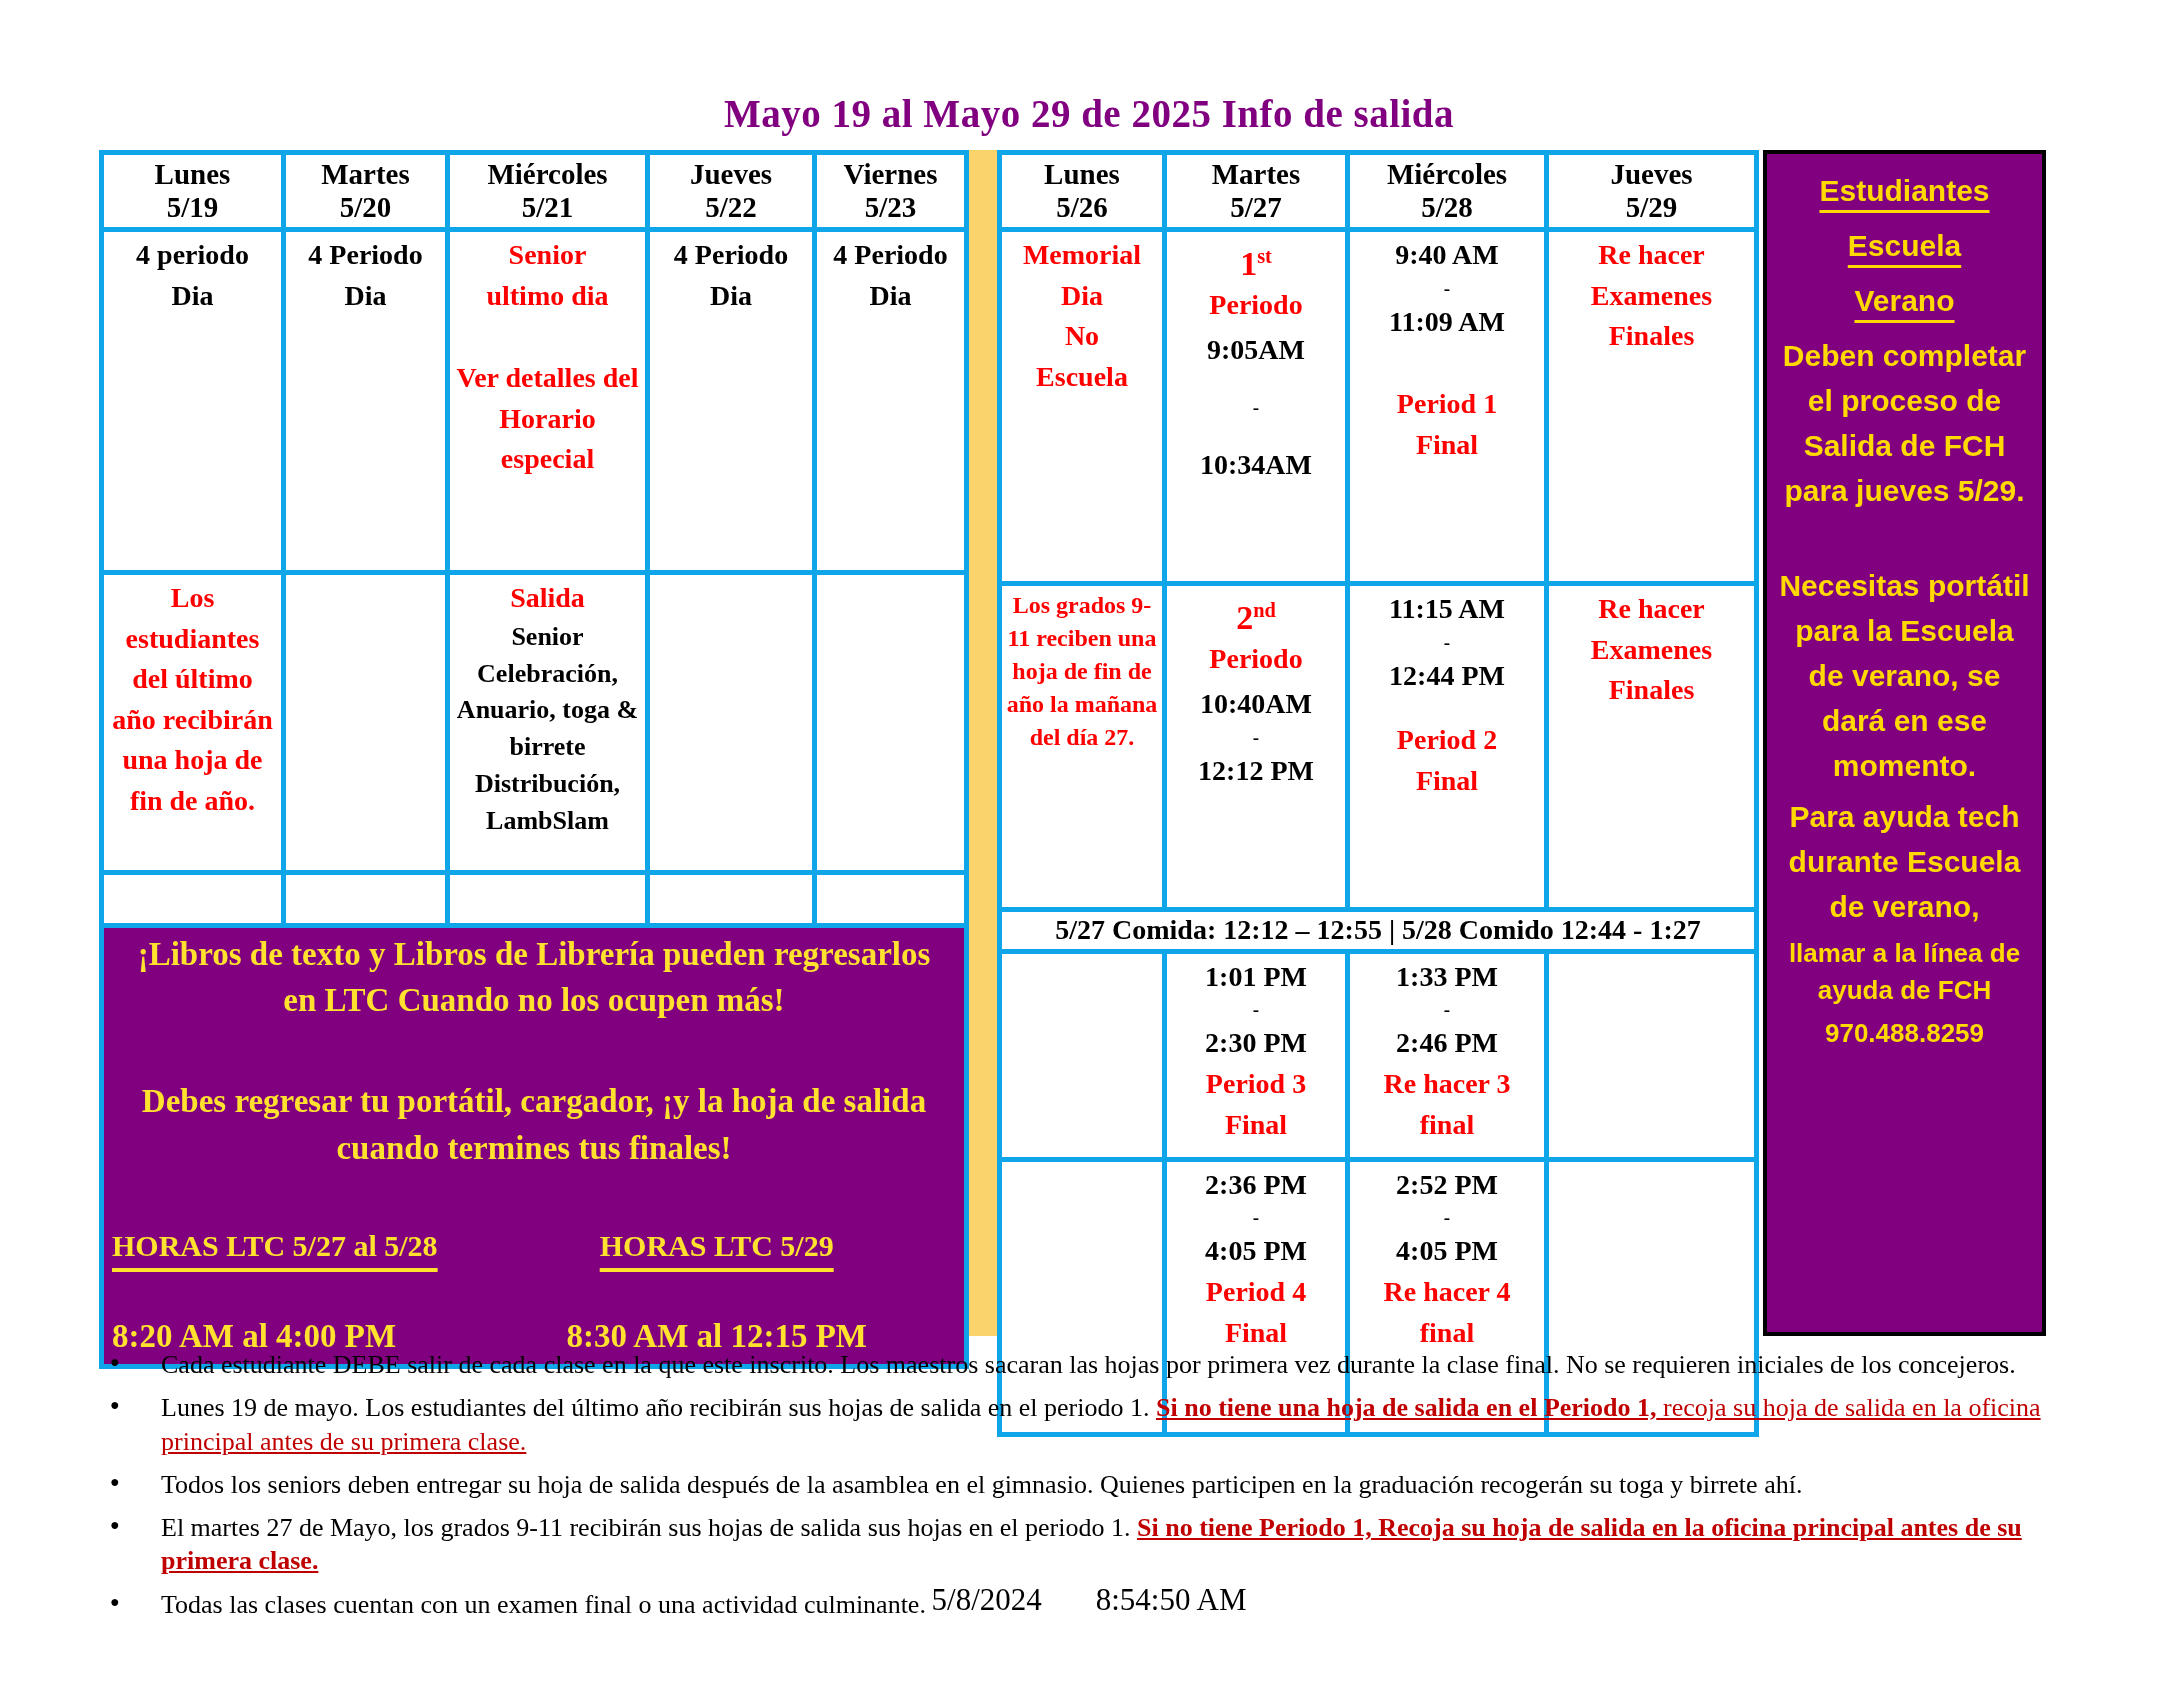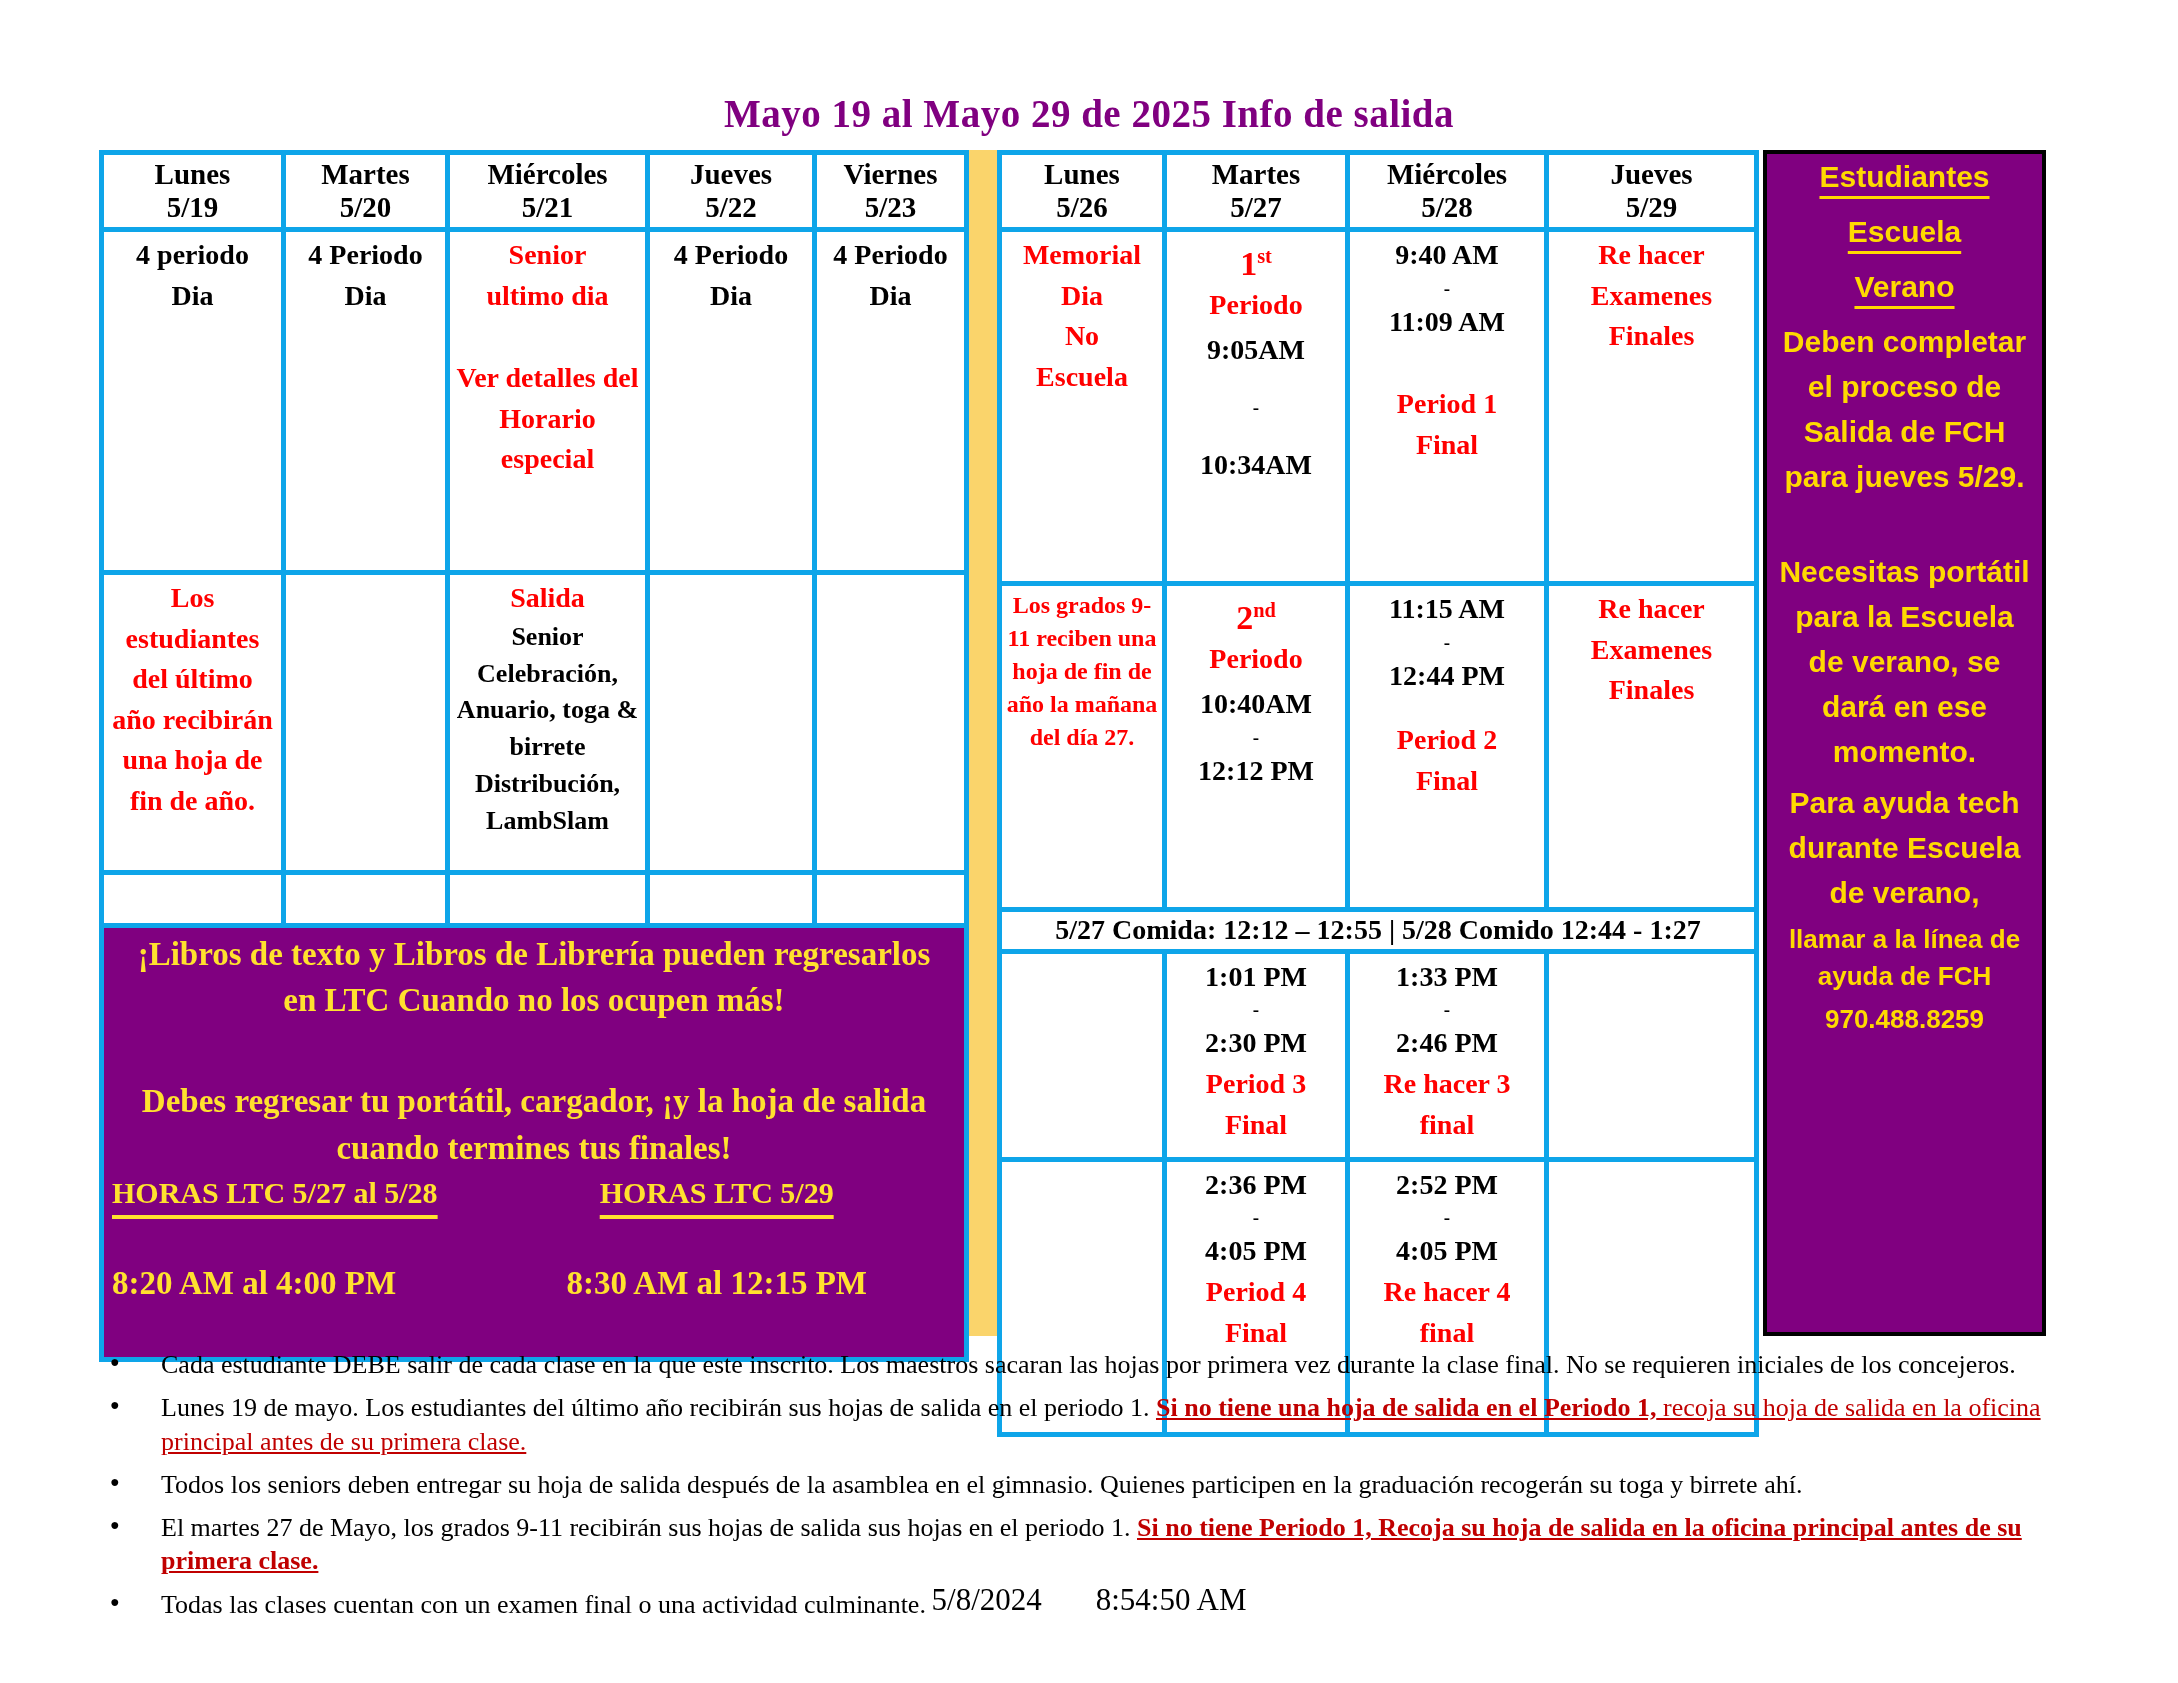--- a/index.html
+++ b/index.html
@@ -22,29 +22,29 @@
   .num sup{font-size:0.6em;}
   .mt-lg{margin-top:42px;} .mt-md{margin-top:24px;} .mt-sm{margin-top:4px;}
   .small-red{font-size:24px;line-height:1.38;}
   .senior-body{font-size:26px;line-height:1.42;}
   .comida-cell{font-size:28px;line-height:1.1;padding:1px 0;white-space:nowrap;text-align:center;}
   .strip{width:28px;background:#FAD46B;height:1186px;}
   
   td.purple-cell{background:#800080;border:4px solid #000;padding:34px 14px 0 10px;vertical-align:top;}
   .lib-p{color:#FFE12E;font-size:33px;font-weight:bold;text-align:center;line-height:1.4;margin:0 26px;}
   .lib-p2{margin-top:55px;}
-  .horas{display:flex;justify-content:space-between;padding:0 34px 0 4px;color:#FFE12E;}
+  .horas{display:flex;justify-content:space-between;margin-top:53px;padding:0 34px 0 4px;color:#FFE12E;}
   .h-col1{text-align:left;} .h-col2{text-align:center;margin-right:59px;}
   .h-title{font-size:30px;font-weight:bold;text-decoration:underline;
            text-decoration-thickness:4px;text-underline-offset:12px;}
   .h-time{font-size:33px;font-weight:bold;margin-top:46px;}
   
   .panel{margin-left:4px;width:283px;height:1186px;box-sizing:border-box;background:#800080;
          border:4px solid #000;font-family:"Liberation Sans", sans-serif;color:#FFD900;
-         font-weight:bold;text-align:center;font-size:30px;line-height:1.5;padding:0 10px;}
+         font-weight:bold;text-align:center;font-size:30px;line-height:1.5;padding:14px 10px;}
   .panel .uh{text-decoration:underline;text-decoration-thickness:3px;text-underline-offset:9px;
              margin-bottom:10px;}
   .panel .gap{height:44px;}
   .panel .pp{margin:0 0 6px 0;}
   .panel .small{font-size:26px;line-height:1.42;}
   
   .bullets{position:absolute;left:102px;top:1348px;width:1996px;font-size:26px;color:#000;}
   .bullet{position:relative;padding-left:59px;margin-bottom:10px;line-height:1.28;text-align:left;}
   .bullet::before{content:"●";position:absolute;left:8px;top:4px;font-size:16px;}
   .rdu-b{color:#C00000;font-weight:bold;text-decoration:underline;}

